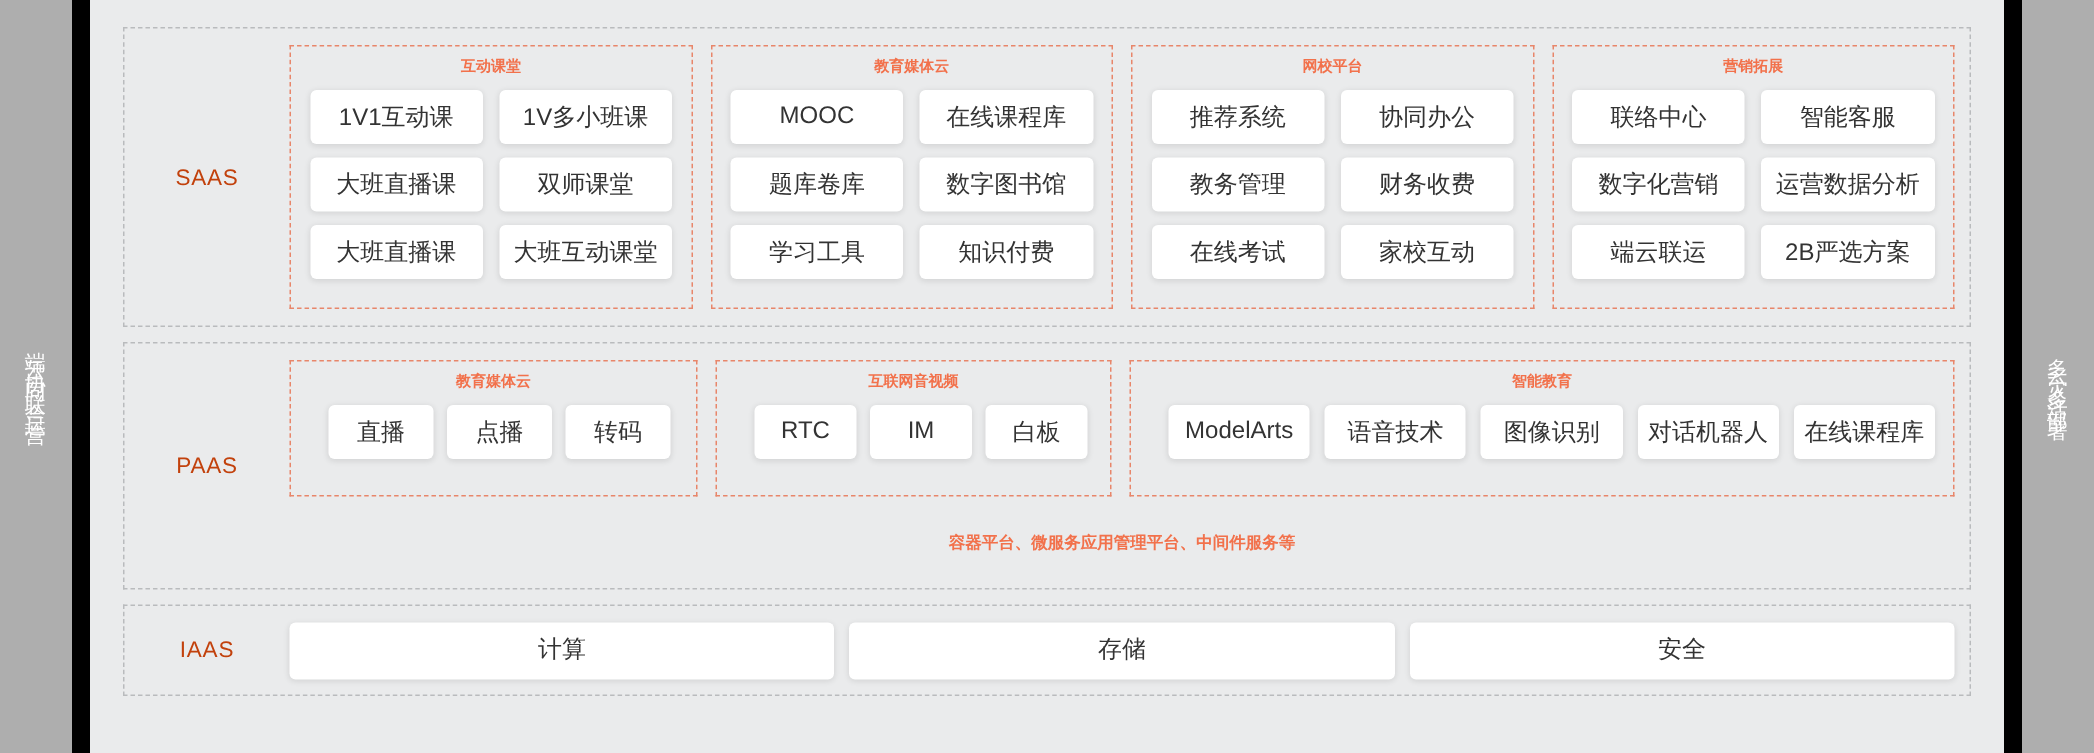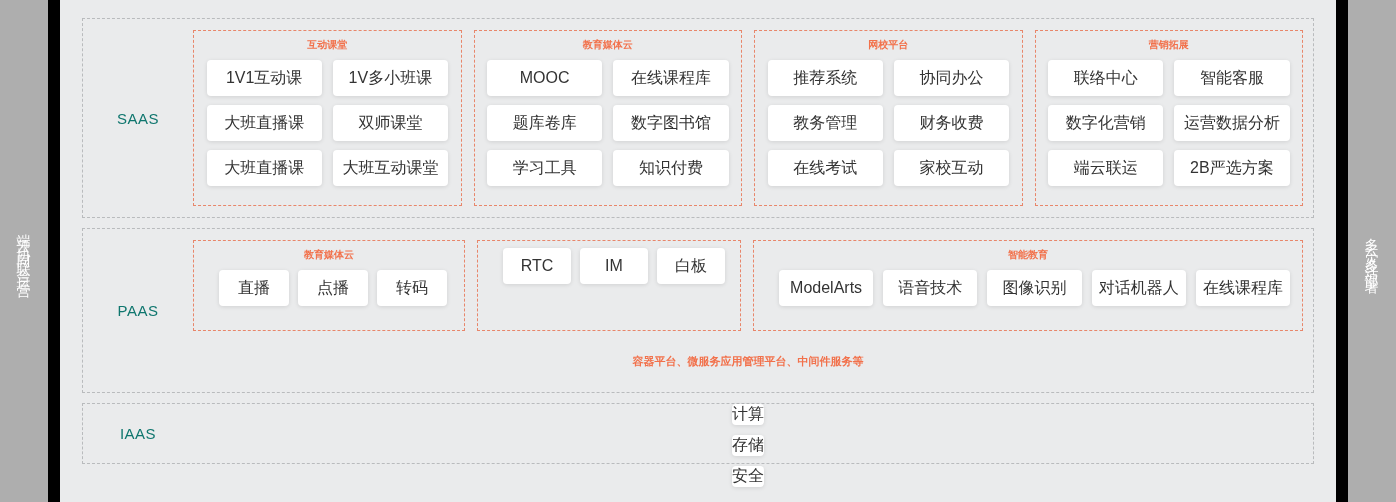--- a/index.html
+++ b/index.html
@@ -62,21 +62,21 @@
     flex-direction: row;
     align-items: stretch;
   }
 
   .layer-label {
     flex: 0 0 110px;
     display: flex;
     align-items: center;
     justify-content: center;
     font-size: 15px;
-    color: #0f766e;
+    color: #c2410c;
     letter-spacing: 0.5px;
   }
 
   .layer-body {
     flex: 1 1 auto;
     display: flex;
     flex-direction: column;
   }
 
   
@@ -159,21 +159,21 @@
     align-items: center;
     justify-content: center;
     color: #f2714b;
     font-size: 11px;
     font-weight: bold;
   }
 
   
   .iaas { height: 61px; }
   .iaas .layer-body {
-    flex-direction: column;
+    flex-direction: row;
     align-items: center;
     gap: 10px;
     padding: 0 10px 0 0;
   }
   .iaas .tile {
     flex: 1 1 0;
     height: 38px;
   }
 </style>
 </head>
@@ -250,20 +250,21 @@
         <div class="group g-media">
           <div class="group-title">教育媒体云</div>
           <div class="group-tiles">
             <div class="tile">直播</div>
             <div class="tile">点播</div>
             <div class="tile">转码</div>
           </div>
         </div>
 
         <div class="group g-av">
+          <div class="group-title">互联网音视频</div>
           <div class="group-tiles">
             <div class="tile">RTC</div>
             <div class="tile">IM</div>
             <div class="tile">白板</div>
           </div>
         </div>
 
         <div class="group g-ai">
           <div class="group-title">智能教育</div>
           <div class="group-tiles">

